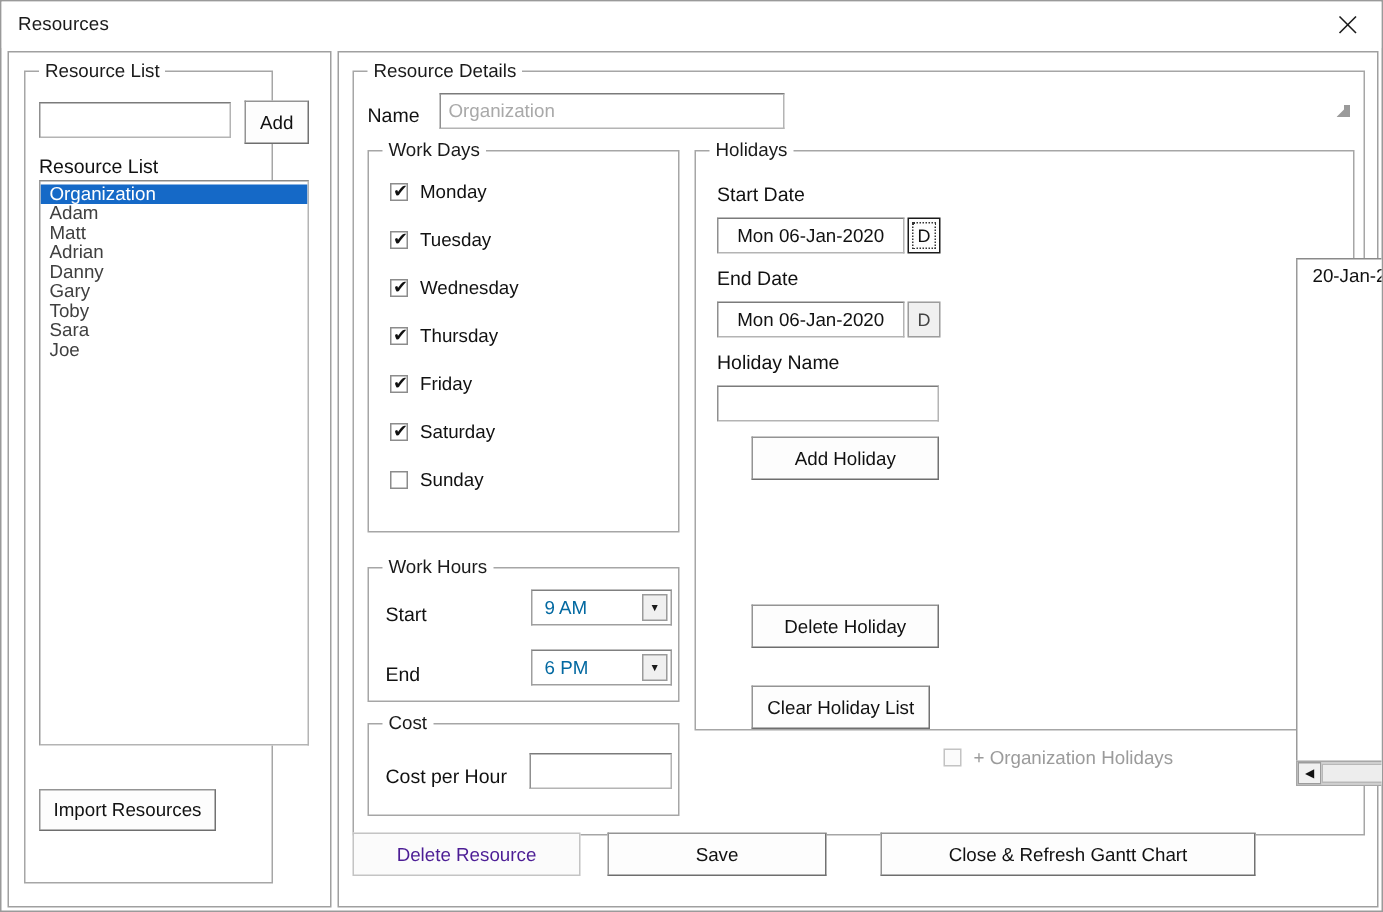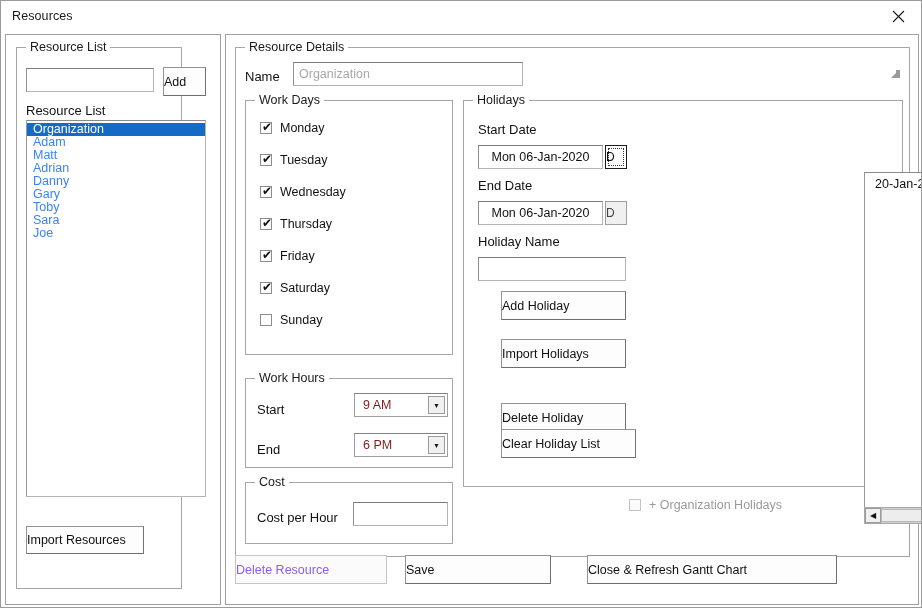--- a/index.html
+++ b/index.html
@@ -108,25 +108,25 @@
     box-sizing: border-box;
     background: #fdfdfd;
     border: 1px solid #949494;
     border-right-color: #727272;
     border-bottom-color: #6e6e6e;
     font-family: "Liberation Sans", sans-serif;
     font-size: 12.5px;
     color: #111111;
     display: flex;
     align-items: center;
-    justify-content: flex-start;
+    justify-content: center;
     cursor: default;
     user-select: none;
   }
-  .btn.disabled { color: #8b5cf6; border-color: #c4c4c4; background:#fbfbfb; }
+  .btn.disabled { color: #4c1d95; border-color: #c4c4c4; background:#fbfbfb; }
 
   .btn.small-d {
     font-size: 12px;
     background: #f0f0f0;
     border: 1px solid #9d9d9d;
     color: #444444;
   }
   .btn.small-d.focused {
     border: 1px solid #1b1b1b;
     background: #fdfdfd;
@@ -145,21 +145,21 @@
     box-sizing: border-box;
     background: #ffffff;
     border: 1px solid #b4b4b4;
     border-top-color: #8a8a8a;
     border-left-color: #9a9a9a;
     overflow: hidden;
     padding: 2px 0 0 0;
   }
   .list-item {
     font-size: 12.5px;
-    color: #3b82f6;
+    color: #404040;
     height: 13px;
     line-height: 13px;
     padding: 0 3px 0 6px;
     white-space: nowrap;
     cursor: default;
   }
   .list-item.selected {
     background: #1569c7;
     color: #ffffff;
   }
@@ -265,21 +265,21 @@
     border: 1px solid #9f9f9f;
     border-top-color: #808080;
     display: flex;
     align-items: center;
     cursor: default;
   }
   .combo .combo-value {
     flex: 1;
     padding-left: 8px;
     font-size: 12.5px;
-    color: #7f1d1d;
+    color: #0369a1;
     white-space: nowrap;
   }
   .combo .combo-arrow {
     width: 17px;
     align-self: stretch;
     margin: 2px 2px 2px 0;
     background: #f0f0f0;
     border: 1px solid #9b9b9b;
     box-sizing: border-box;
     display: flex;
@@ -457,29 +457,26 @@
         </div>
 
         <div class="lbl" style="left:14px; top:133px;">Holiday Name</div>
 
         <input class="textbox" type="text" style="left: 14px; top: 156px; width: 148px; height: 24px;" value="">
 
         <div class="btn" style="left:37px; top:190px; width:125px; height:29px;">
           <span>Add Holiday</span>
         </div>
 
-        <div class="btn" style="left:37px; top:238px; width:125px; height:29px;">
-          <span>Import Holidays</span>
-        </div>
 
         <div class="btn" style="left:37px; top:302px; width:125px; height:29px;">
           <span>Delete Holiday</span>
         </div>
 
-        <div class="btn" style="left:37px; top:328px; width:135px; height:29px;">
+        <div class="btn" style="left:37px; top:356px; width:119px; height:29px;">
           <span>Clear Holiday List</span>
         </div>
 
         <div id="holiday-listbox">
           <div id="holiday-rows">
               <div class="holiday-row">
                 <span class="holiday-date">20-Jan-2020</span>
               </div>
             </div>
         </div>

